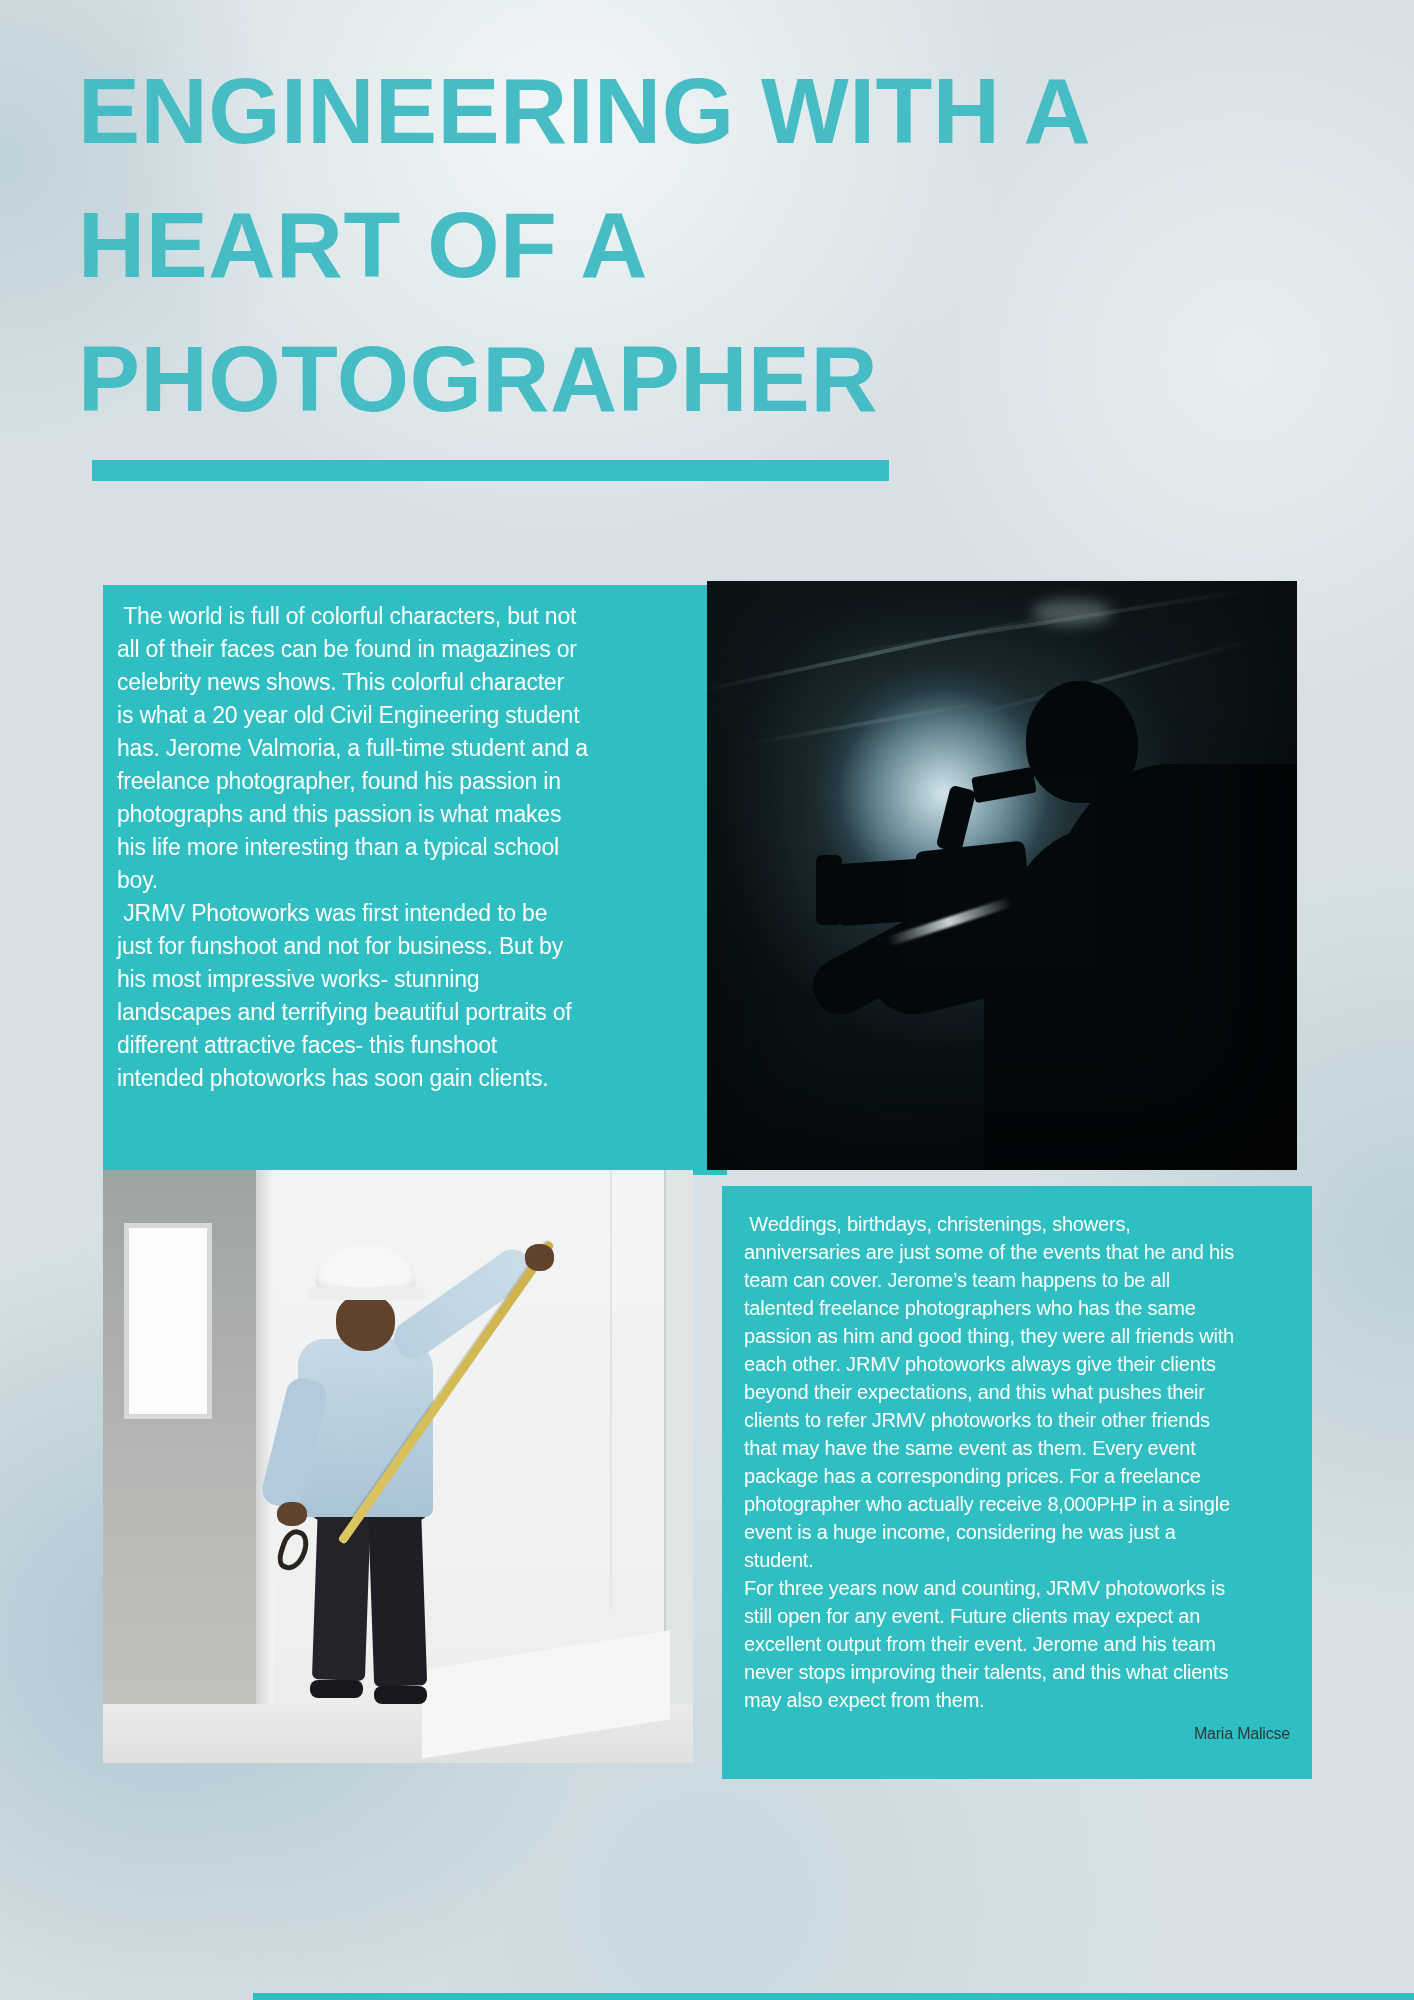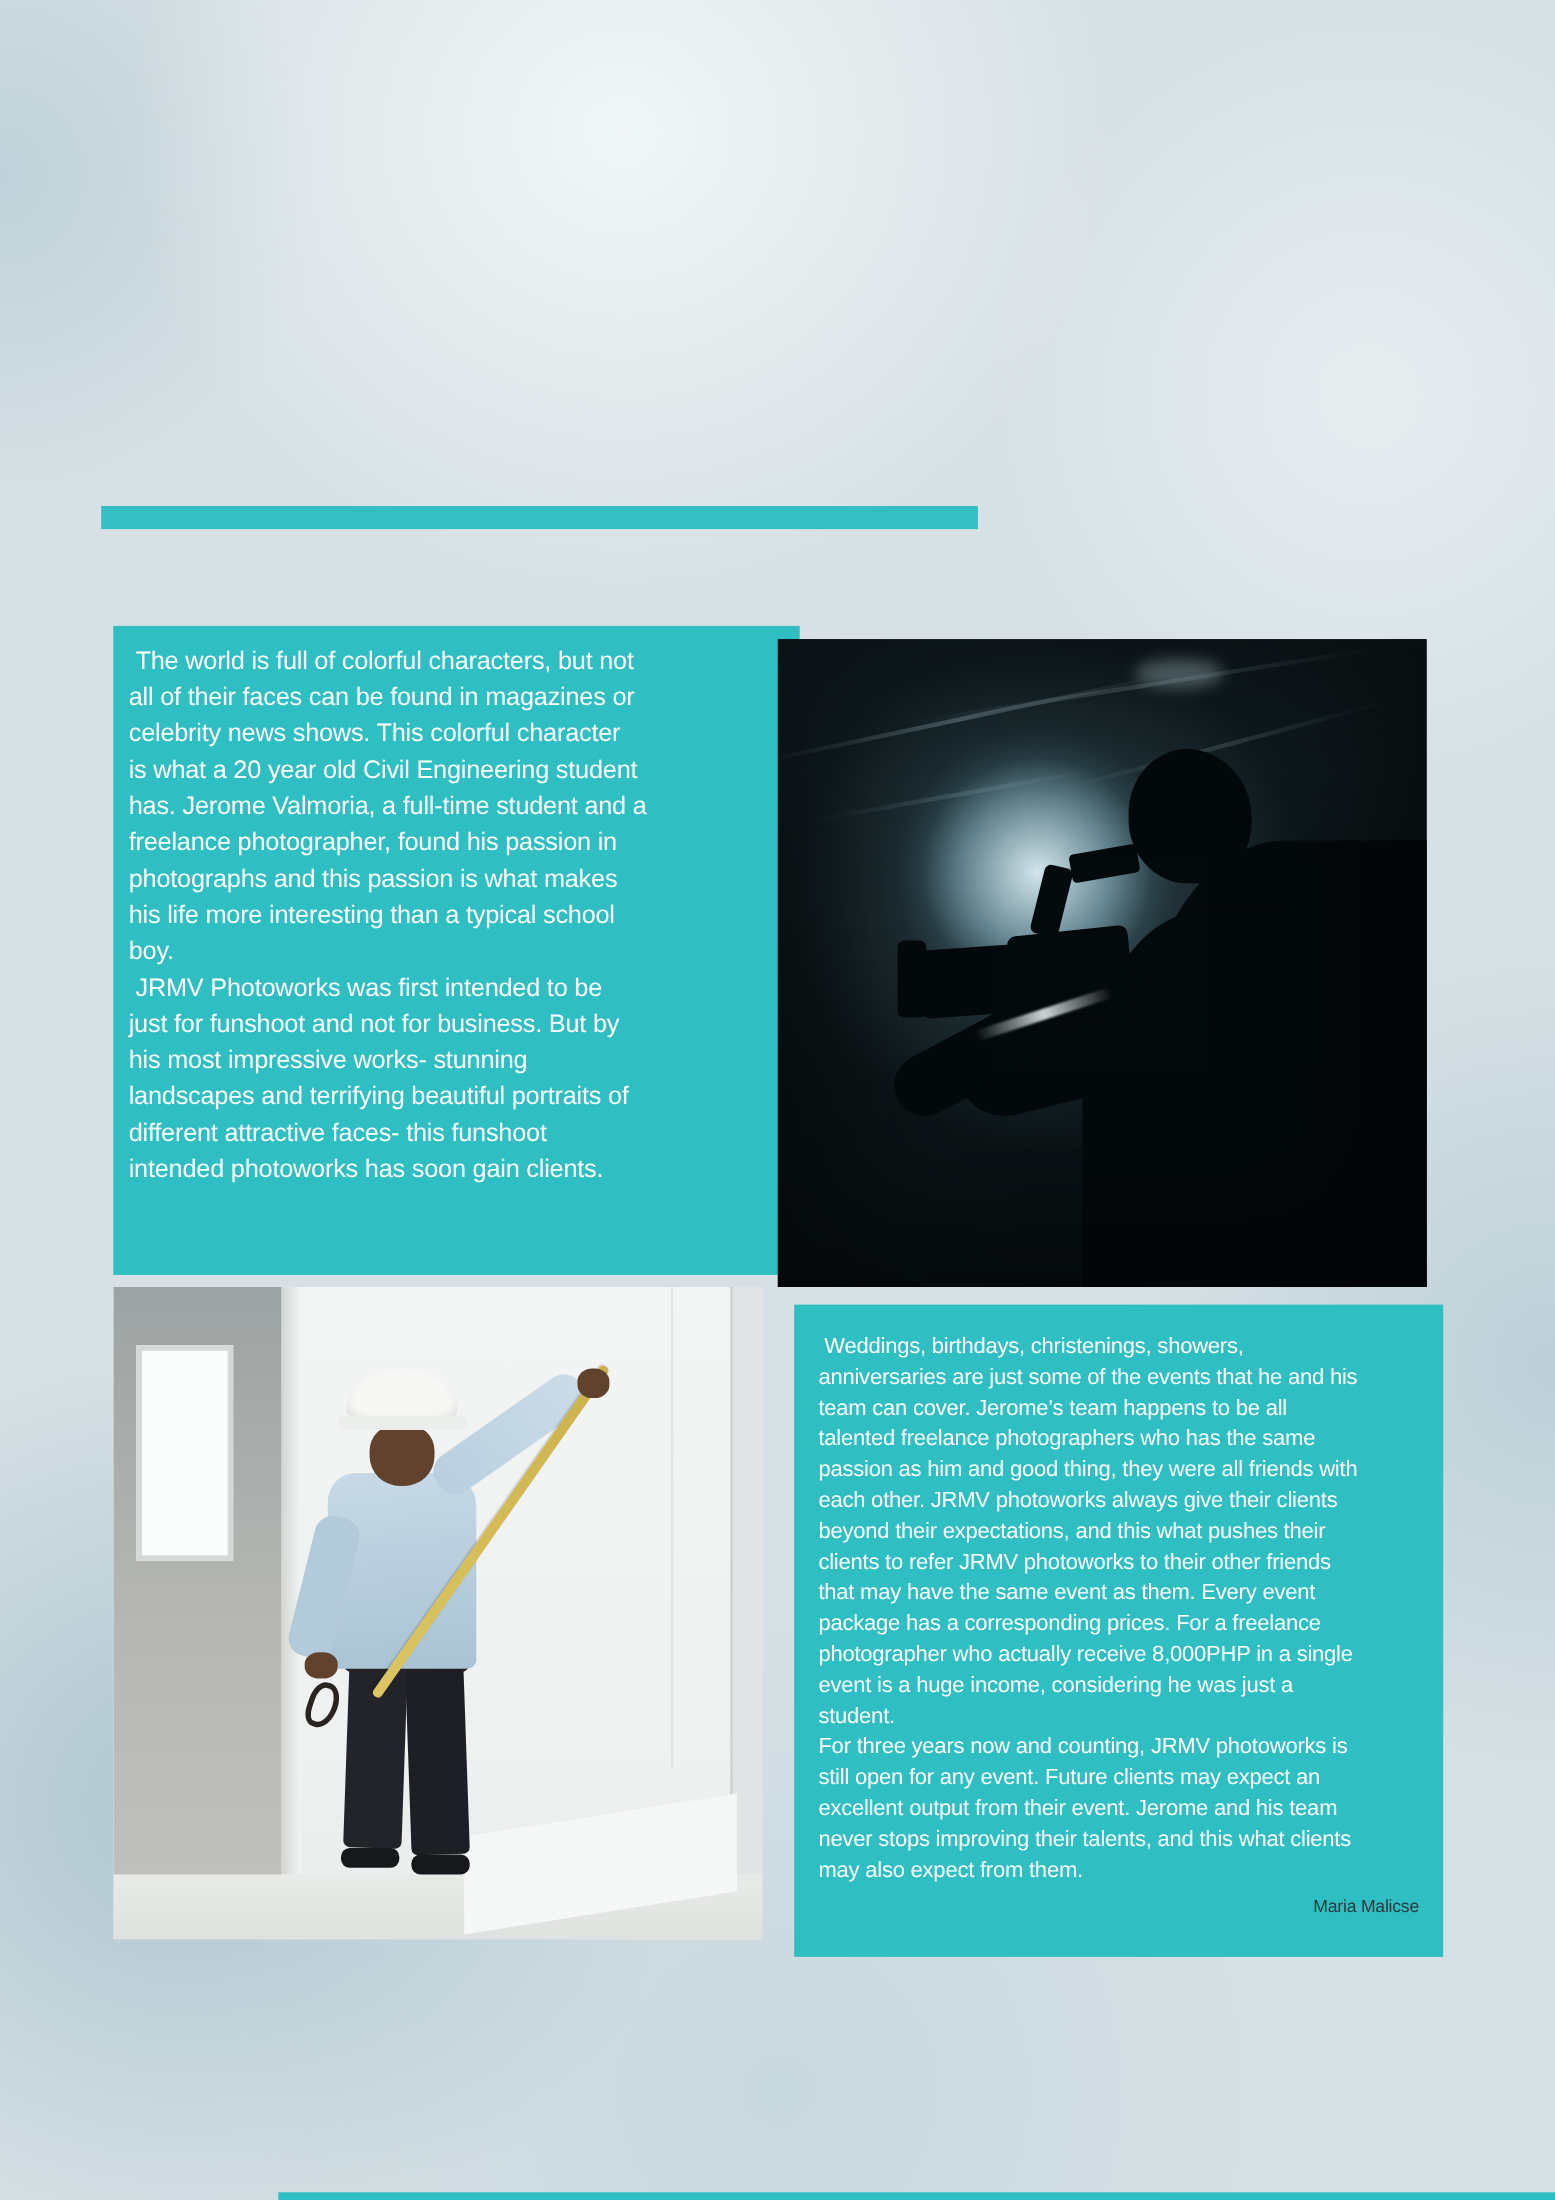--- a/index.html
+++ b/index.html
@@ -33,21 +33,21 @@
     position:absolute;left:92px;top:460px;width:797px;height:21px;
     background:#35bfc2;
   }
 
   
   .text-box{
     position:absolute;background:#2fbfc2;color:#ffffff;
   }
   .text-box p{margin:0;white-space:pre-wrap;}
   .box-intro{
-    left:103px;top:569px;width:624px;height:590px;
+    left:103px;top:585px;width:624px;height:590px;
     padding:15px 14px;
     font-size:23px;line-height:33px;letter-spacing:-.2px;
   }
   .box-events{
     left:722px;top:1186px;width:590px;height:593px;
     padding:24px 22px 0 22px;
     font-size:20px;line-height:28px;letter-spacing:-.2px;
   }
   .byline{
     margin-top:6px;text-align:right;
@@ -134,20 +134,23 @@
   .e-reel{left:30%;top:60.5%;width:4.5%;height:7%;border:5px solid #2a2420;
     border-radius:50% 50% 60% 40%;transform:rotate(18deg);}
 
   .bottom-strip{position:absolute;left:253px;top:1993px;width:1161px;height:7px;background:#2fbfc2;}
 </style>
 </head>
 <body>
 
 <div class="page">
 
+  <h1 class="title">ENGINEERING WITH A
+HEART OF A
+PHOTOGRAPHER</h1>
   <div class="title-underline"></div>
 
   <div class="text-box box-intro">
     <p> The world is full of colorful characters, but not
 all of their faces can be found in magazines or
 celebrity news shows. This colorful character
 is what a 20 year old Civil Engineering student
 has. Jerome Valmoria, a full-time student and a
 freelance photographer, found his passion in
 photographs and this passion is what makes

